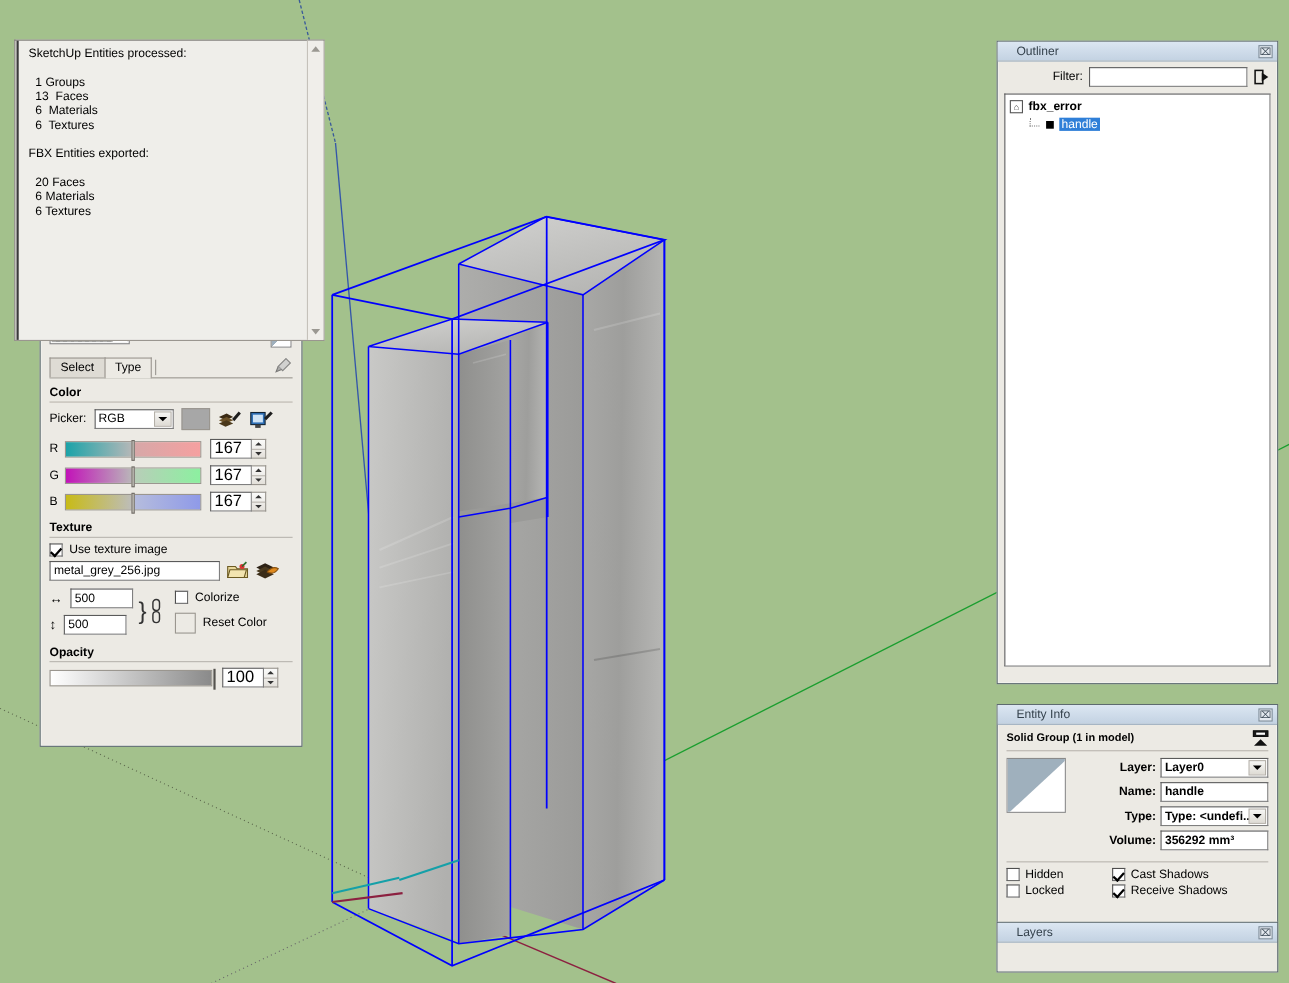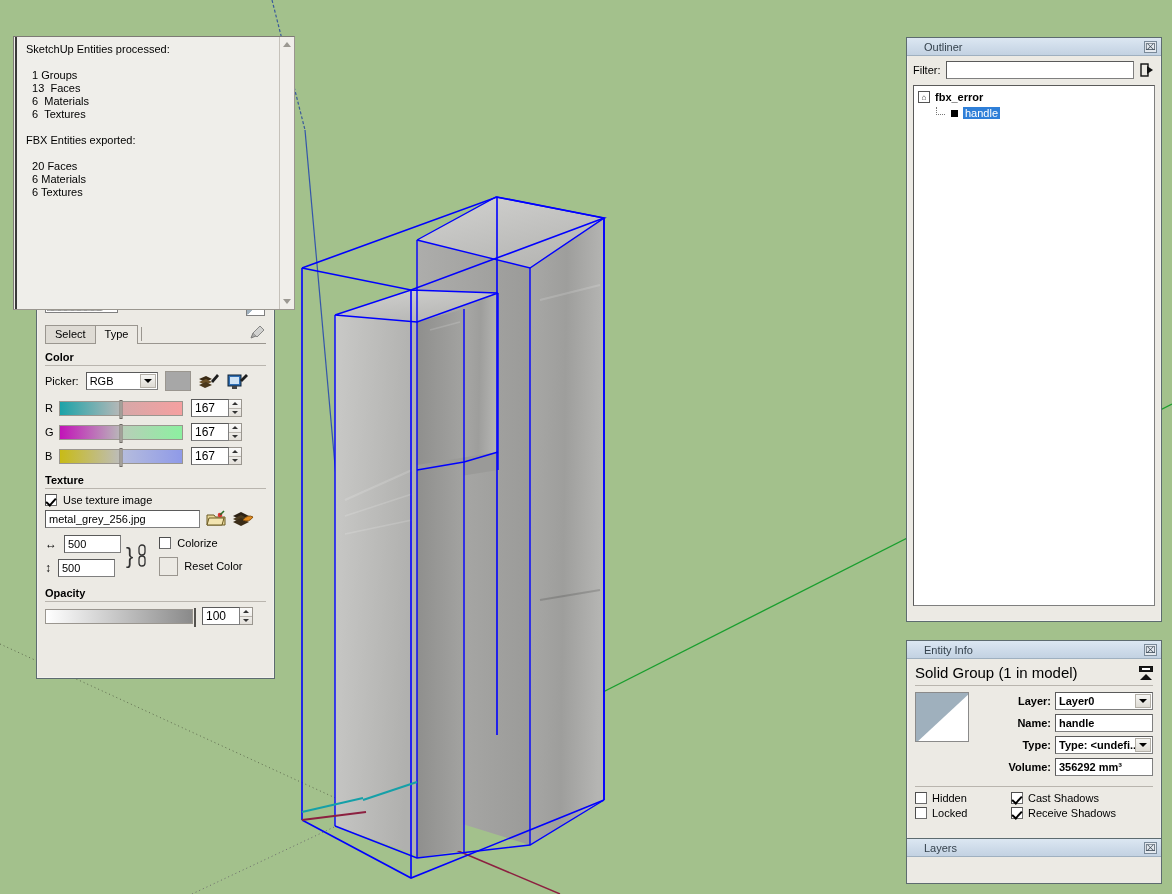--- a/index.html
+++ b/index.html
@@ -99,21 +99,21 @@
     border-top:4px solid #000;
   }
   .spin {
     position:relative;
     display:flex;
   }
   .spin .f {
     background:#fff; border:1px solid #7f7f7f;
     border-top-color:#5a5a5a;border-left-color:#5a5a5a;
     height:18px; width:38px; text-align:left; padding:0 3px;
-    font-size:12px; line-height:16px;
+    font-size:15px; line-height:16px;
   }
   .spin .btns {
     width:13px;height:18px;
     display:flex;flex-direction:column;
     border:1px solid #9a968f; border-left:none;
     background:linear-gradient(to bottom,#fbfbfa,#e3e0da);
   }
   .spin .btns div{flex:1;display:flex;align-items:center;justify-content:center;}
   .spin .btns .u::after{content:"";width:0;height:0;border-left:3px solid transparent;border-right:3px solid transparent;border-bottom:3px solid #333;}
   .spin .btns .d::after{content:"";width:0;height:0;border-left:3px solid transparent;border-right:3px solid transparent;border-top:3px solid #333;}
@@ -261,21 +261,21 @@
     border:1px solid #707070;
     box-shadow:1px 1px 0 #6e6b66;
     font-size:11px;
     display:flex;align-items:center;justify-content:center;
     cursor:pointer;
   }
 
   
   #outliner { left:906px; top:37px; width:256px; height:585px; }
   #outliner .panel-body{padding:5px 6px 6px;}
-  .filter-row{display:flex;align-items:center;gap:5px;}
+  .filter-row{display:flex;align-items:center;gap:5px;margin-left:44px;}
   .filter-row .lbl{font-size:11px;}
   .tree {
     margin-top:6px;
     background:#fff;
     border:1px solid #7f7f7f;
     border-top-color:#5a5a5a;border-left-color:#5a5a5a;
     height:521px;
     padding:3px 4px;
     overflow:hidden;
   }
@@ -296,21 +296,21 @@
   }
   .dotted-elbow::after{
     content:"";position:absolute;left:0;bottom:4px;width:9px;
     border-bottom:1px dotted #777;
   }
 
   
   #entity { left:906px; top:640px; width:256px; height:244px; }
   #entity .panel-body{padding:5px 8px 6px;}
   .ei-head{display:flex;align-items:center;}
-  .ei-head .h{font-weight:normal;font-size:15px;flex:1;}
+  .ei-head .h{font-weight:bold;font-size:10px;flex:1;}
   .ei-main{display:flex;gap:10px;margin-top:6px;}
   .ei-swatch{
     width:54px;height:50px;border:1px solid #8a8a8a;background:#fff;position:relative;overflow:hidden;
   }
   .ei-swatch::after{
     content:"";position:absolute;left:0;top:0;
     width:0;height:0;
     border-left:54px solid #9fb0bd;
     border-bottom:50px solid transparent;
   }

